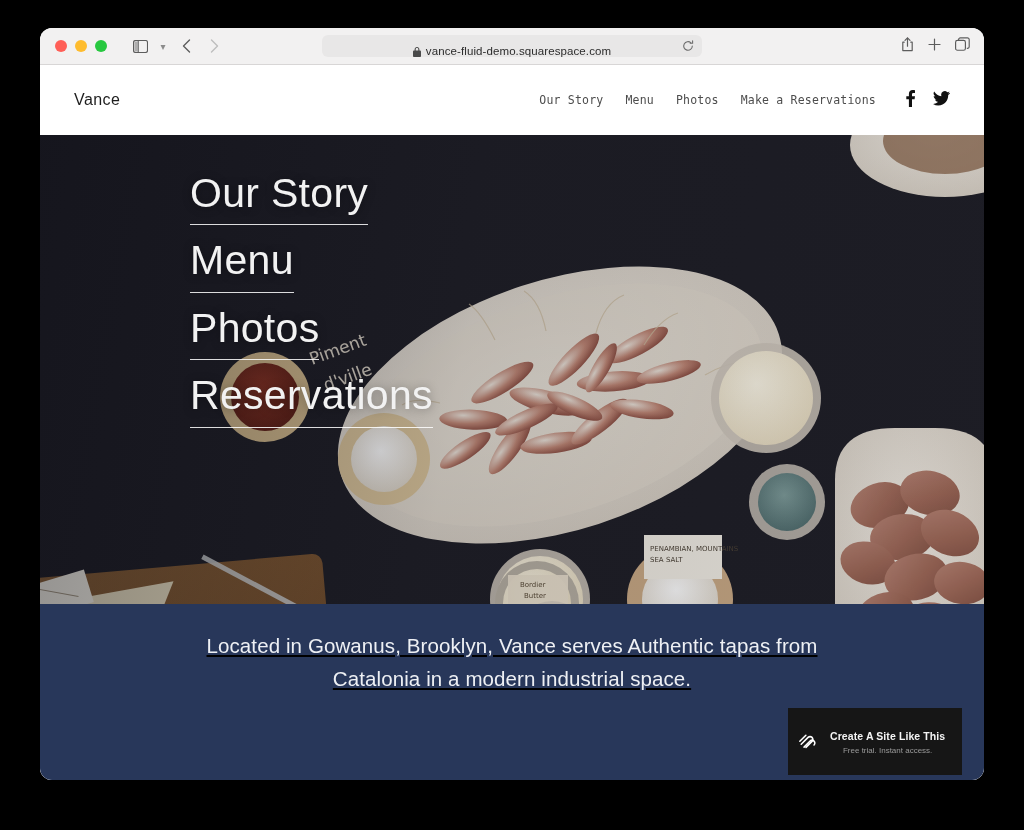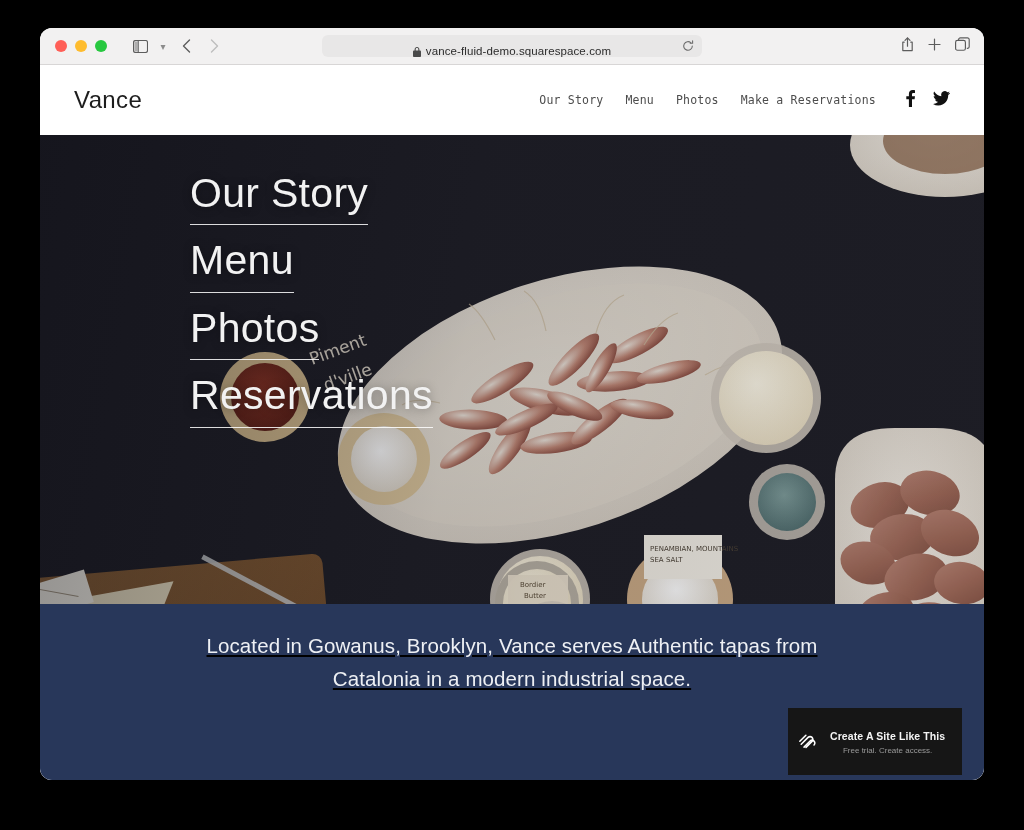--- a/index.html
+++ b/index.html
@@ -65,21 +65,21 @@
   }
 
   
   .site{position:relative;width:100%;height:716px;background:#fff;overflow:hidden;}
 
   .site-header{
     height:70px;background:#ffffff;
     display:flex;align-items:center;justify-content:space-between;
     padding:0 34px;box-sizing:border-box;
   }
-  .logo{font-size:24px;color:#1d1d1d;letter-spacing:.4px;font-weight:400;}
+  .logo{font-size:16px;color:#1d1d1d;letter-spacing:.4px;font-weight:400;}
   .site-nav{display:flex;align-items:center;gap:22px;}
   .site-nav a{
     font-family:"DejaVu Sans Mono","Liberation Mono",monospace;
     font-size:11.5px;color:#4d4d4d;text-decoration:none;letter-spacing:.2px;
     white-space:nowrap;
   }
   .social{display:flex;align-items:center;gap:18px;margin-left:8px;color:#111;}
 
   
   .hero{
@@ -422,19 +422,19 @@
       <div class="sq-badge">
         <span class="sq-logo">
           <svg viewBox="0 0 24 24" fill="none" stroke="currentColor" stroke-width="1.7" stroke-linecap="round">
             <path d="M3.5 14.5 11 7a3 3 0 0 1 4.3 4.3l-6.6 6.6"></path>
             <path d="M6.6 17.6 13.2 11a3 3 0 0 1 4.3 4.3"></path>
             <path d="M2 11.2 8.6 4.6"></path>
           </svg>
         </span>
         <span>
           <span class="sq-t1">Create A Site Like This</span>
-          <div class="sq-t2">Free trial. Create access.</div>
+          <div class="sq-t2">Free trial. Instant access.</div>
         </span>
       </div>
     </div>
 
   </div>
 </div>
 
 </body></html>

